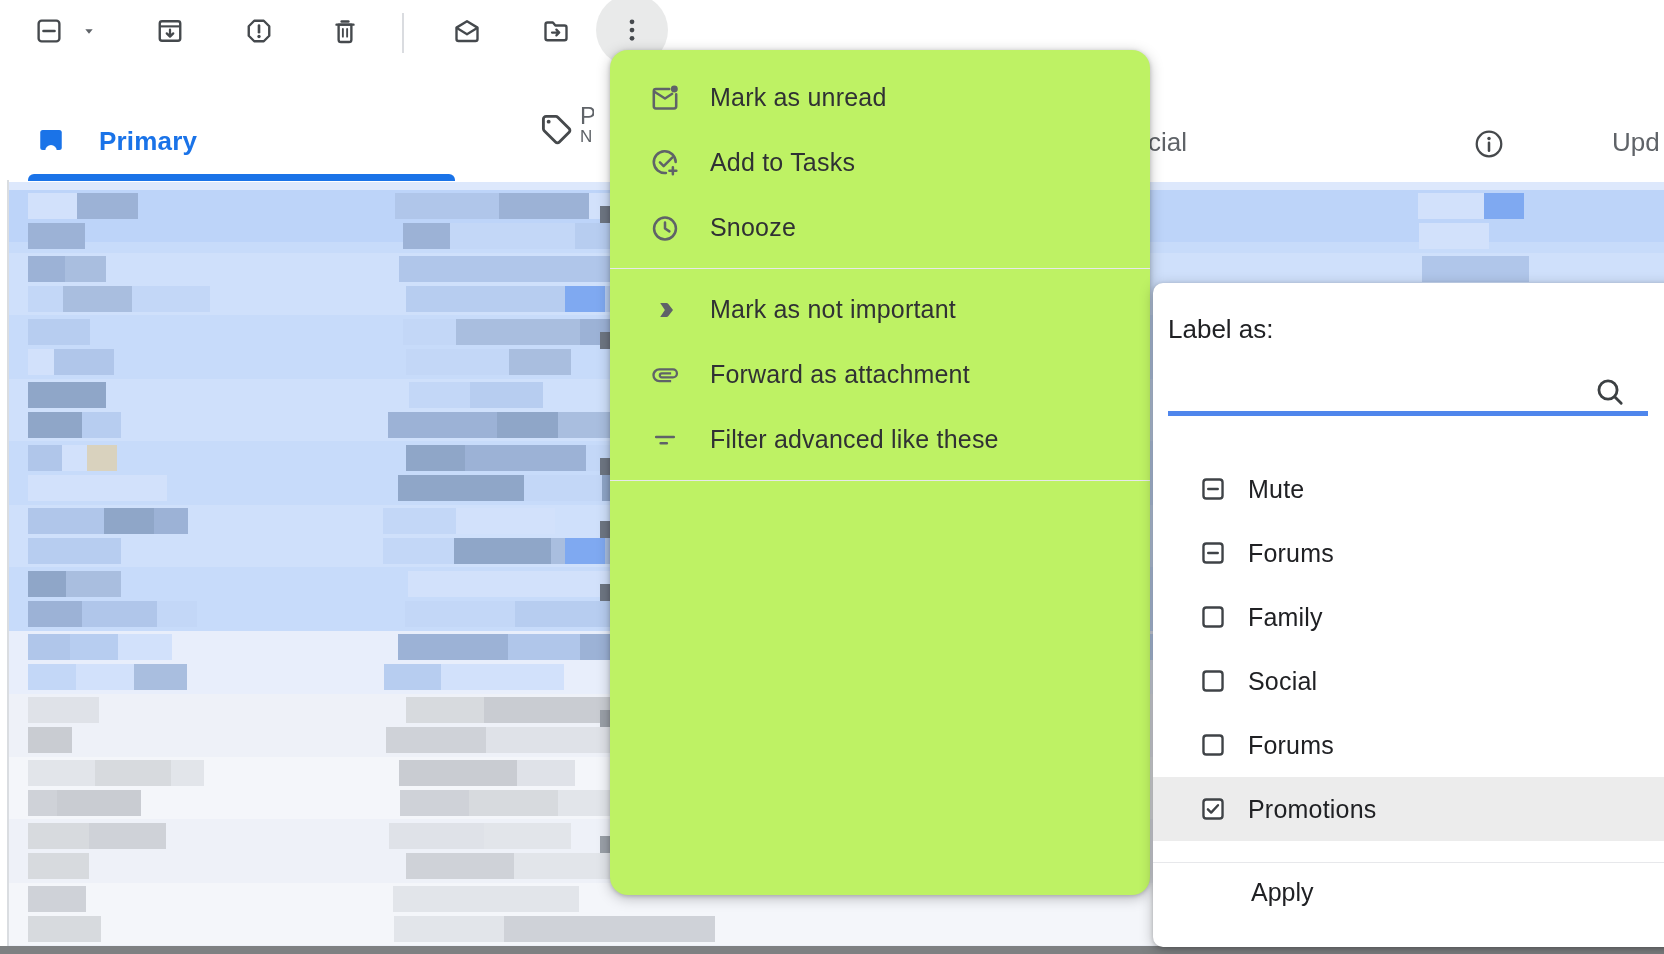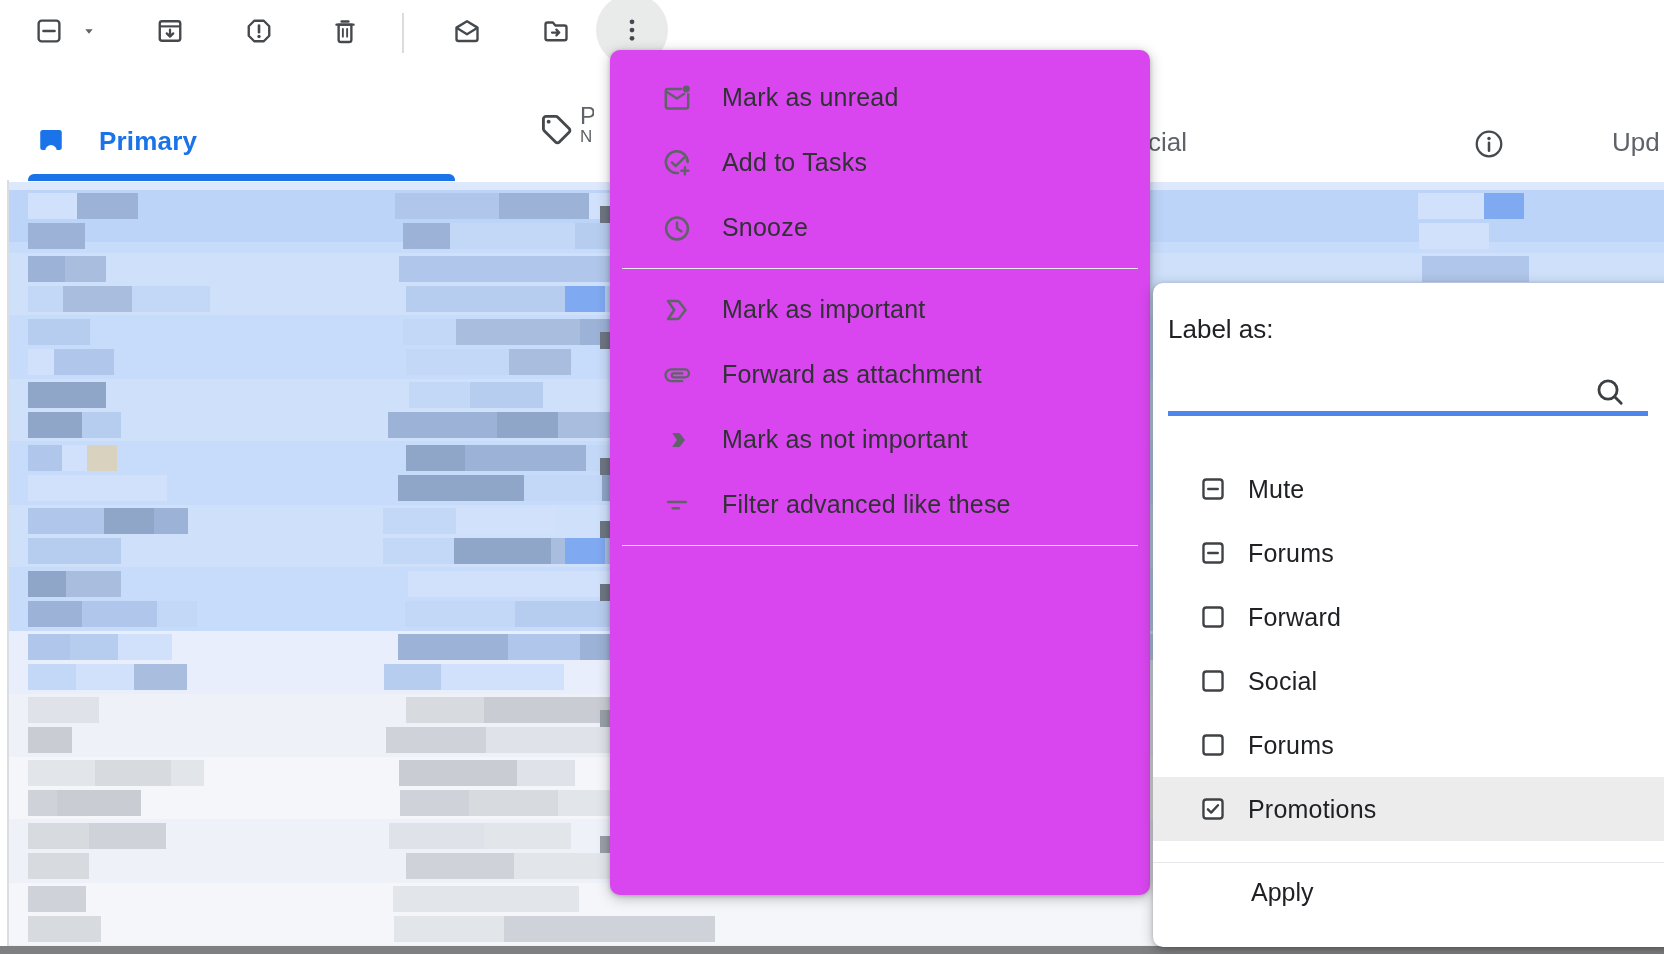--- a/index.html
+++ b/index.html
@@ -41,23 +41,23 @@
   .tab-frag{ position:absolute; left:580px; top:104px; width:14px; height:46px; overflow:hidden; color:#5f6368; }
   .tab-frag .l1{ font-size:24px; line-height:24px; }
   .tab-frag .l2{ font-size:17px; line-height:18px; }
   .tab-social-partial{ position:absolute; left:1148px; top:127px; font-size:26px; color:#5f6368; }
   .tab-info-icon{ position:absolute; left:1473px; top:128px; width:32px; height:32px; color:#46494c;}
   .tab-info-icon svg{ width:100%; height:100%; display:block;}
   .tab-updates-partial{ position:absolute; left:1612px; top:127px; width:52px; overflow:hidden; font-size:26px; color:#5f6368; white-space:nowrap;}
 
   
   .ctx-menu{
-    position:absolute; left:610px; top:50px; width:540px; height:845px; background:#d946ef;
-    border-radius:10px; box-shadow:0 3px 14px rgba(0,0,0,.25), 0 1px 4px rgba(0,0,0,.18);
-    z-index:20; padding:15px 12px; overflow:hidden;
+    position:absolute; left:610px; top:50px; width:540px; height:845px; background:#bef264;
+    border-radius:18px; box-shadow:0 3px 14px rgba(0,0,0,.25), 0 1px 4px rgba(0,0,0,.18);
+    z-index:20; padding:15px 0; overflow:hidden;
   }
   .ctx-item{ position:relative; height:65px; display:flex; align-items:center; padding-left:39px; cursor:default; }
   .ctx-item.hl{ background:#eeeeee; }
   .ctx-item .mi{ width:32px; height:32px; color:#5f6368; flex:0 0 32px; }
   .ctx-item .mi svg{ width:100%; height:100%; display:block; }
   .ctx-item .ml{ margin-left:29px; font-size:25px; color:#303134; letter-spacing:.2px; }
   .ctx-item .sub-arrow{ position:absolute; right:55px; top:50%; margin-top:-9px; width:14px; height:18px; color:#202124;}
   .ctx-item .sub-arrow svg{ width:100%; height:100%; display:block;}
   .ctx-divider{ border-top:1px solid #e7e8eb; margin:8px 0; }
 
@@ -412,40 +412,32 @@
             <circle cx="12" cy="12.4" r="8.2" fill="none" stroke="currentColor" stroke-width="1.9"></circle>
             <path d="M12 7.9v4.5l3.3 2.1" stroke="currentColor" fill="none" stroke-linecap="round" stroke-linejoin="round" stroke-width="1.9"></path>
           </svg>
         </span>
         <span class="ml">Snooze</span>
       </div>
       <div class="ctx-divider"></div>
       <div class="ctx-item">
         <span class="mi">
           <svg viewBox="0 0 24 24" xmlns="http://www.w3.org/2000/svg">
-            <path d="M5.3 5.2h6.9c.62 0 1.2.29 1.58.78l4.6 6.02-4.6 6.02c-.38.49-.96.78-1.58.78H5.3l4.6-6.8z" stroke="currentColor" fill="none" stroke-linecap="round" stroke-linejoin="round" stroke-width="1.9"></path>
+            <path d="M8.4 6.8h4.7c.56 0 1.08.26 1.42.7L18 12l-3.48 4.5c-.34.44-.86.7-1.42.7H8.4l3.5-5.2z" fill="currentColor"></path>
           </svg>
         </span>
-        <span class="ml">Mark as important</span>
+        <span class="ml">Mark as not important</span>
       </div>
       <div class="ctx-item">
         <span class="mi">
           <svg viewBox="0 0 24 24" xmlns="http://www.w3.org/2000/svg">
             <path d="M2.5 12.2c0-2.9 2.35-5.2 5.25-5.2H18a3.8 3.8 0 0 1 0 7.6H9.6a2.35 2.35 0 0 1 0-4.7h7v1.7H9.55c-.75 0-.75 1.3 0 1.3H18a2.1 2.1 0 0 0 0-4.2H7.75a3.5 3.5 0 0 0 0 7h8.85v1.7H7.75A5.2 5.2 0 0 1 2.5 12.2z" fill="currentColor"></path>
           </svg>
         </span>
         <span class="ml">Forward as attachment</span>
-      </div>
-      <div class="ctx-item">
-        <span class="mi">
-          <svg viewBox="0 0 24 24" xmlns="http://www.w3.org/2000/svg">
-            <path d="M8.4 6.8h4.7c.56 0 1.08.26 1.42.7L18 12l-3.48 4.5c-.34.44-.86.7-1.42.7H8.4l3.5-5.2z" fill="currentColor"></path>
-          </svg>
-        </span>
-        <span class="ml">Mark as not important</span>
       </div>
       <div class="ctx-item">
         <span class="mi">
           <svg viewBox="0 0 24 24" xmlns="http://www.w3.org/2000/svg">
             <path d="M5.4 9.7h13.2M8.7 14.5h4.7" stroke="currentColor" fill="none" stroke-linecap="round" stroke-linejoin="round" stroke-width="1.9"></path>
           </svg>
         </span>
         <span class="ml">Filter advanced like these</span>
       </div>
       <div class="ctx-divider"></div>
@@ -479,21 +471,21 @@
             </svg>
           </span>
           <span class="lm-label">Forums</span>
         </div>
         <div class="lm-row">
           <span class="lm-cb">
             <svg viewBox="0 0 24 24" xmlns="http://www.w3.org/2000/svg">
               <rect x="3.2" y="3.2" width="17.6" height="17.6" rx="2.6" fill="#fff" stroke="currentColor" stroke-width="2.2"></rect>
             </svg>
           </span>
-          <span class="lm-label">Forward</span>
+          <span class="lm-label">Family</span>
         </div>
         <div class="lm-row">
           <span class="lm-cb">
             <svg viewBox="0 0 24 24" xmlns="http://www.w3.org/2000/svg">
               <rect x="3.2" y="3.2" width="17.6" height="17.6" rx="2.6" fill="#fff" stroke="currentColor" stroke-width="2.2"></rect>
             </svg>
           </span>
           <span class="lm-label">Social</span>
         </div>
         <div class="lm-row">

